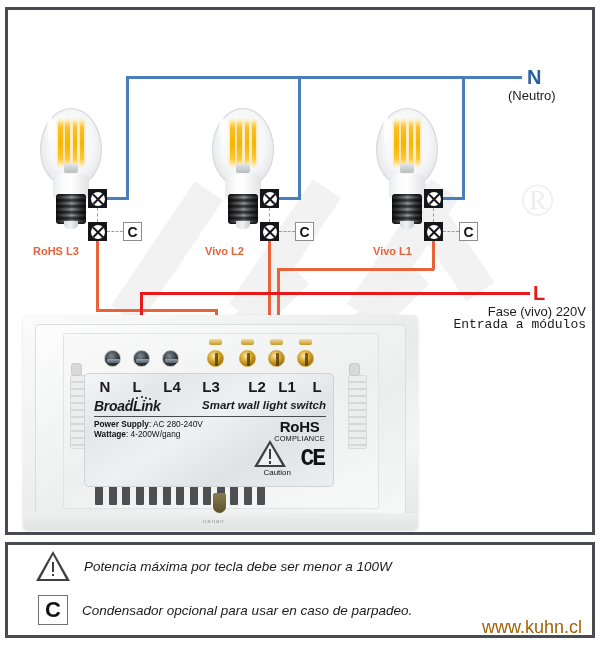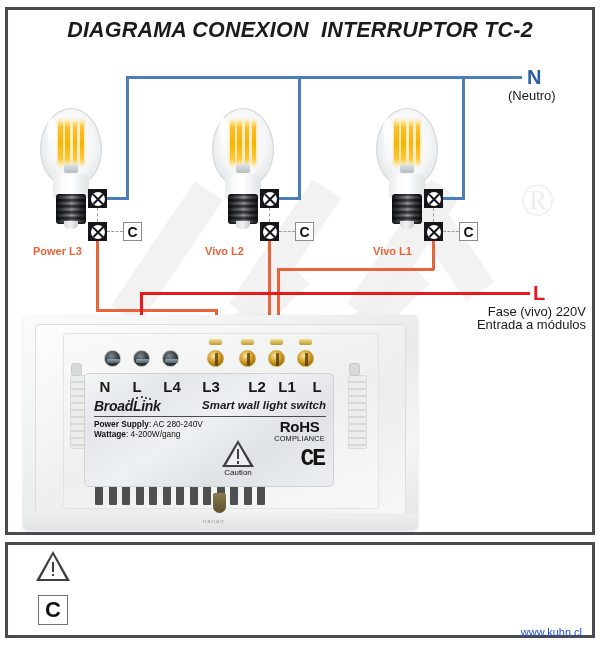--- a/index.html
+++ b/index.html
@@ -216,21 +216,21 @@
     position:absolute;left:9px;top:45px;width:160px;
     font-family:"Liberation Sans",sans-serif;font-size:8.3px;color:#121212;line-height:10.3px;
   }
   #spec b{font-weight:700;}
   #rohs{
     position:absolute;right:8px;top:46px;text-align:center;
     font-family:"Liberation Sans",sans-serif;
   }
   #rohs .r1{font-weight:700;font-size:15px;color:#121212;line-height:14px;letter-spacing:-.3px;}
   #rohs .r2{font-size:7.4px;color:#121212;letter-spacing:.2px;}
-  #caution{position:absolute;left:132px;top:66px;width:42px;text-align:center;}
+  #caution{position:absolute;left:164px;top:66px;width:42px;text-align:right;}
   .tri{
     width:0;height:0;margin:0 auto;
     border-left:16px solid transparent;border-right:16px solid transparent;
     border-bottom:27px solid transparent;position:relative;
   }
   .tri:before{
     content:"";position:absolute;left:-16px;top:0;width:0;height:0;
     border-left:16px solid transparent;border-right:16px solid transparent;
     border-bottom:27px solid #3d3f41;
   }
@@ -275,21 +275,21 @@
     width:30px;height:30px;flex:0 0 30px;border:1.6px solid #6f7173;box-sizing:border-box;
     background:#fff;display:flex;align-items:center;justify-content:center;
     font-family:"Liberation Sans",sans-serif;font-weight:700;font-size:22px;color:#111;
   }
   .lg-text{
     margin-left:14px;font-family:"Liberation Sans",sans-serif;font-style:italic;
     font-size:13.5px;color:#1b1b1b;white-space:nowrap;
   }
   #site{
     position:absolute;right:18px;bottom:7px;
-    font-family:"Liberation Sans",sans-serif;font-size:11px;color:#1d4ed8;
+    font-family:"Liberation Sans",sans-serif;font-size:18px;color:#a16207;
   }
 </style>
 </head>
 <body>
 
 <div id="stage">
 
   <div id="watermark">
     <div class="wm-bar" style="left:36px;top:330px;width:30px;height:120px;transform:rotate(0deg);"></div>
     <div class="wm-bar" style="left:48px;top:368px;width:74px;height:27px;transform:rotate(-46deg);"></div>
@@ -298,21 +298,20 @@
     <div class="wm-bar" style="left:196px;top:300px;width:120px;height:30px;transform:rotate(-44deg);"></div>
     <div class="wm-bar" style="left:268px;top:176px;width:34px;height:150px;transform:rotate(34deg);"></div>
     <div class="wm-bar" style="left:316px;top:300px;width:120px;height:30px;transform:rotate(-44deg);"></div>
     <div class="wm-bar" style="left:386px;top:176px;width:34px;height:150px;transform:rotate(34deg);"></div>
     <div class="wm-bar" style="left:430px;top:182px;width:34px;height:120px;transform:rotate(-34deg);"></div>
     <div class="wm-reg" style="left:520px;top:178px;">®</div>
   </div>
 
   <div class="frame" id="main-frame"></div>
 
-  <div id="title">DIAGRAMA CONEXION  INTERRUPTOR TC-2</div>
 
   <div class="w w-n" style="left:126px;top:76px;width:396px;height:3px;"></div>
 
   <div class="w w-n" style="left:126px;top:76px;width:3px;height:124px;"></div>
   <div class="w w-n" style="left:107px;top:197px;width:22px;height:3px;"></div>
 
   <div class="w w-n" style="left:298px;top:76px;width:3px;height:124px;"></div>
   <div class="w w-n" style="left:279px;top:197px;width:22px;height:3px;"></div>
 
   <div class="w w-n" style="left:462px;top:76px;width:3px;height:124px;"></div>
@@ -336,21 +335,21 @@
   </div>
   <div class="term" style="left:88px;top:189px;">
       <div class="ring"></div>
     </div>
   <div class="dash-v" style="left:97px;top:208px;height:14px;"></div>
   <div class="cbox" style="left:123px;top:222px;">C</div>
   <div class="dash-h" style="left:107px;top:231px;width:16px;"></div>
   <div class="term" style="left:88px;top:222px;">
       <div class="ring"></div>
     </div>
-  <div class="vivo" style="left:33px;top:245px;">Power L3</div>
+  <div class="vivo" style="left:33px;top:245px;">RoHS L3</div>
   <div class="w w-v" style="left:96px;top:241px;width:2.5px;height:70px;"></div>
   <div class="w w-v" style="left:96px;top:309px;width:121px;height:2.5px;"></div>
   <div class="w w-v" style="left:215px;top:309px;width:2.5px;height:44px;"></div>
 
   <div class="bulb" style="left:204px;top:108px;">
     <div class="glass"></div>
     <div class="fil-wrap">
       <div class="fil" style="left:2px;"></div>
       <div class="fil" style="left:9px;"></div>
       <div class="fil" style="left:16.5px;"></div>
@@ -397,21 +396,21 @@
     </div>
   <div class="vivo" style="left:373px;top:245px;">Vivo L1</div>
   <div class="w w-v" style="left:432px;top:241px;width:2.5px;height:29px;"></div>
   <div class="w w-v" style="left:277px;top:268px;width:157px;height:2.5px;"></div>
   <div class="w w-v" style="left:277px;top:268px;width:2.5px;height:85px;"></div>
 
   <div class="w w-l" style="left:140px;top:292px;width:390px;height:3px;"></div>
   <div class="w w-l" style="left:140px;top:292px;width:3px;height:62px;"></div>
   <div class="big-letter" id="lbl-L" style="left:533px;top:283px;">L</div>
   <div class="sub r" style="left:446px;top:304px;width:140px;">Fase (vivo) 220V</div>
-  <div class="sub r" style="left:446px;top:317px;width:140px;">Entrada a módulos</div>
+  <div class="sub r" style="left:446px;top:317px;width:140px;font-family:Liberation Mono, monospace;">Entrada a módulos</div>
 
   <div id="module">
     <div class="mod-plate"></div>
     <div class="mod-inner"></div>
     <div class="mod-body"></div>
 
     <div class="clip" style="left:47px;top:60px;"></div>
     <div class="clip-notch" style="left:48px;top:48px;"></div>
     <div class="clip" style="left:325px;top:60px;"></div>
     <div class="clip-notch" style="left:326px;top:48px;"></div>
@@ -502,21 +501,23 @@
 
   <div class="frame" id="legend-frame"></div>
 
   <div class="lg-row" style="left:36px;top:551px;">
     <div class="lg-tri">
       <div class="t-out"></div>
         <div class="t-in"></div>
         <div class="b-bar"></div>
         <div class="b-dot"></div>
     </div>
+    <div class="lg-text">Potencia máxima por tecla debe ser menor a 100W</div>
   </div>
 
   <div class="lg-row" style="left:38px;top:595px;">
     <div class="lg-cbox">C</div>
+    <div class="lg-text">Condensador opcional para usar en caso de parpadeo.</div>
   </div>
 
   <div id="site">www.kuhn.cl</div>
 
 </div>
 
 </body></html>

